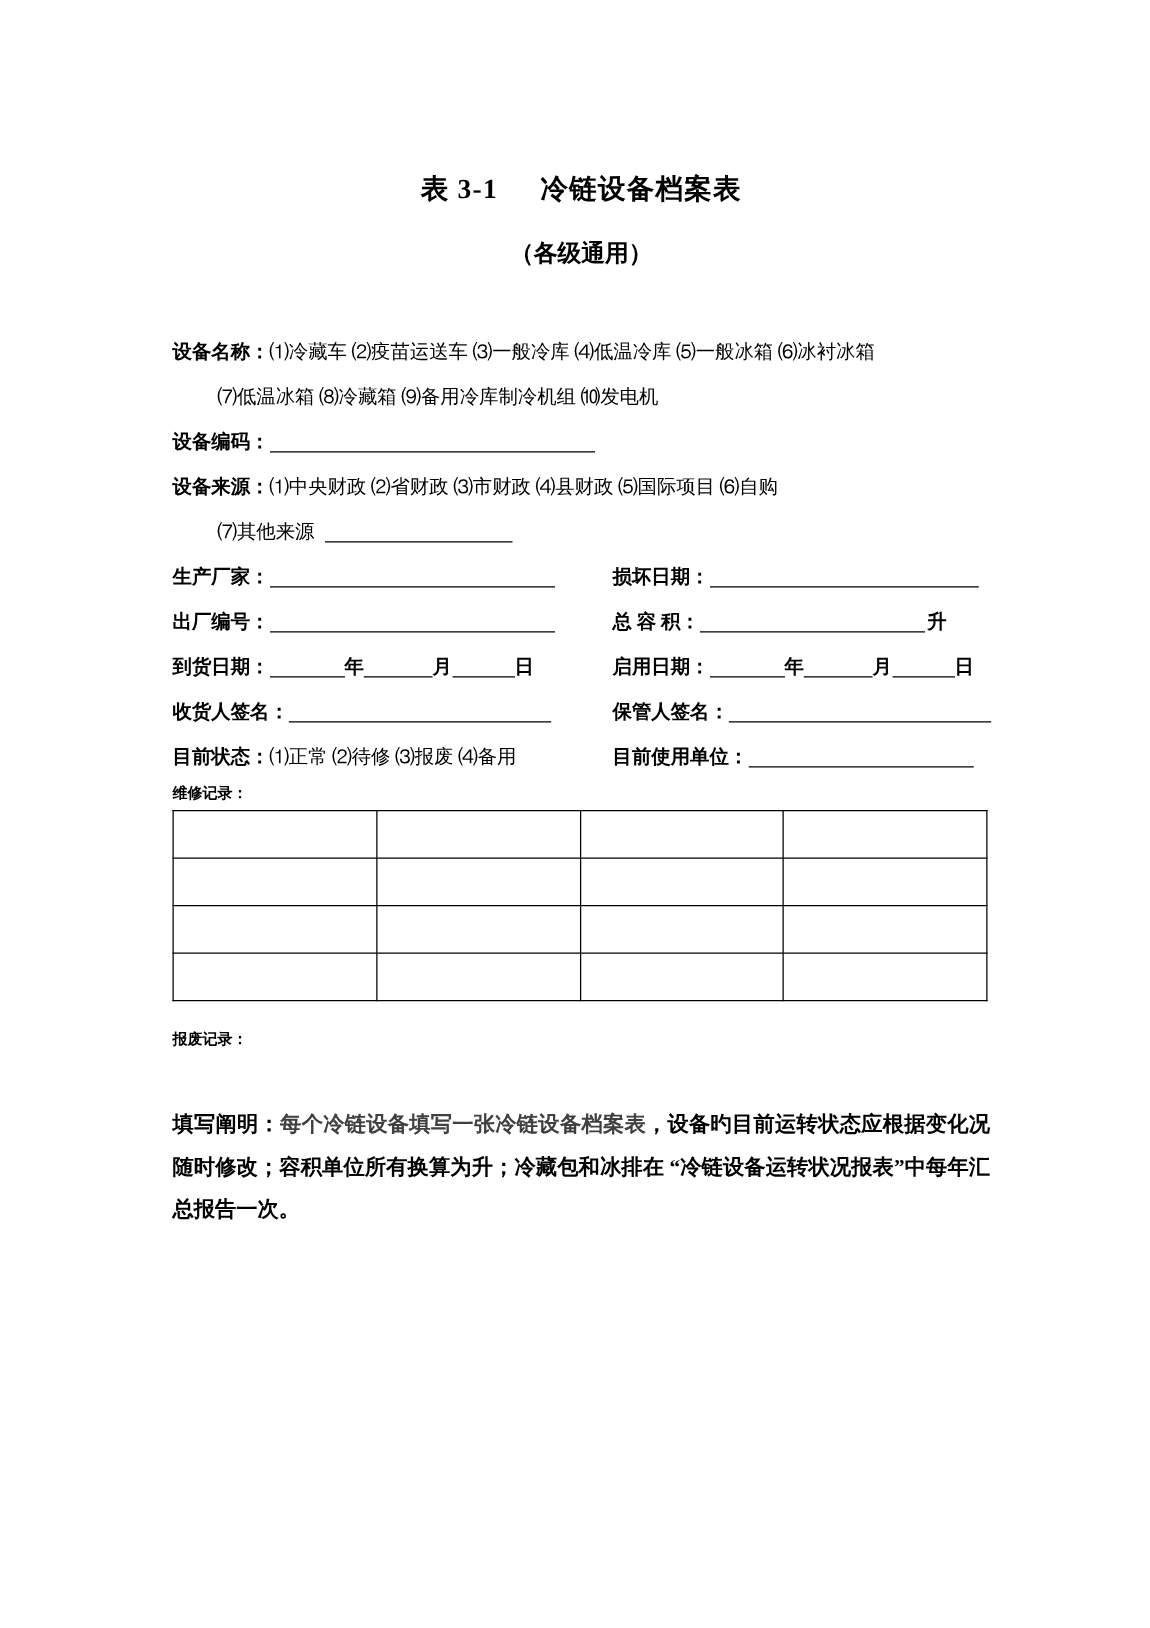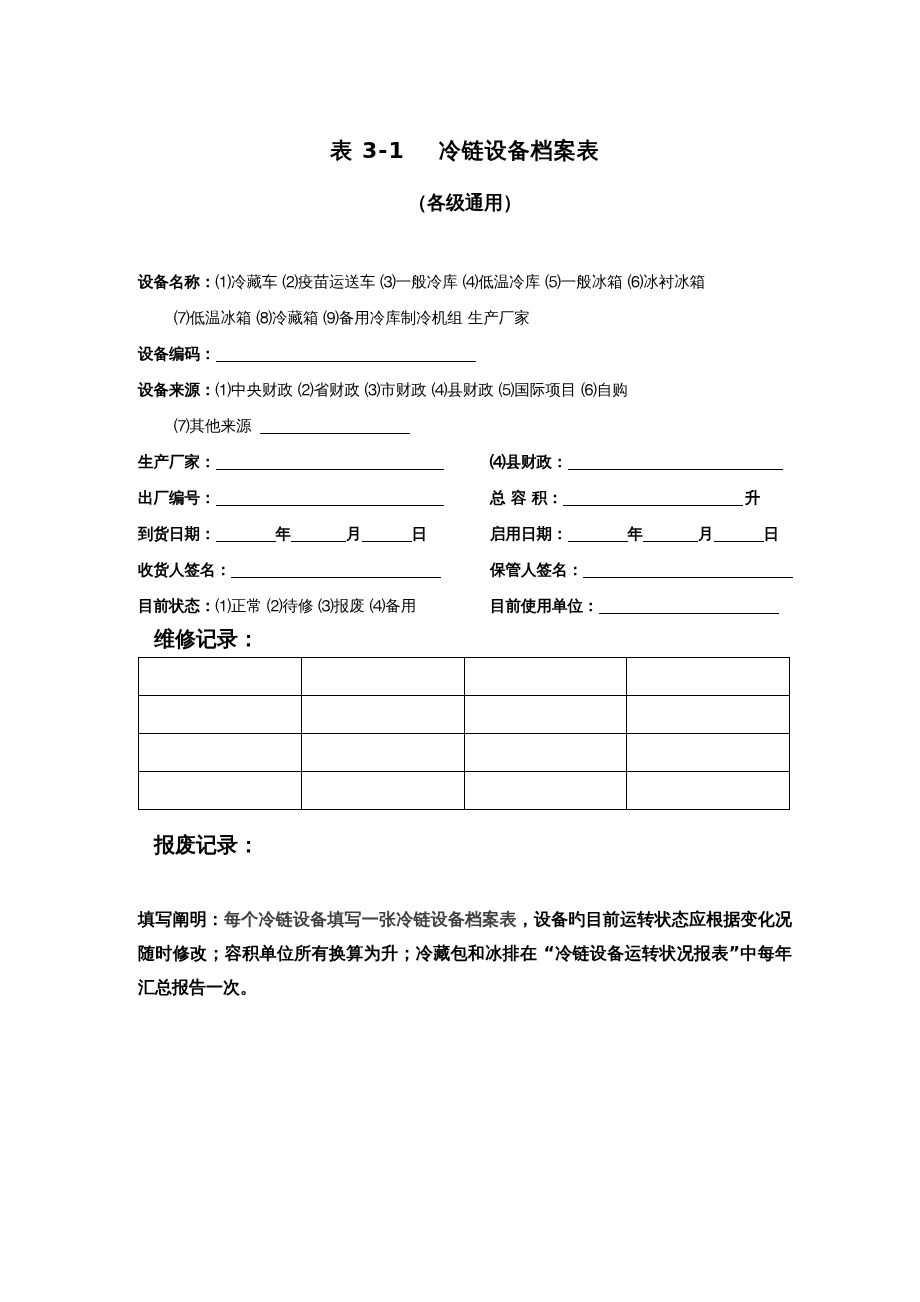--- a/index.html
+++ b/index.html
@@ -14,20 +14,21 @@
     color: #000000;
     position: relative;
     overflow: hidden;
   }
   .page {
     width: 920px;
     height: 971px;
     box-sizing: border-box;
     padding: 118px 128px 4px 138px;
     position: relative;
+    font-family: Liberation Serif, serif;
   }
   .doc-title {
     text-align: center;
     font-size: 22px;
     font-weight: bold;
     letter-spacing: 1px;
     margin: 0 0 0 0;
     padding-top: 18px;
   }
   .doc-title .title-gap {
@@ -97,22 +98,22 @@
     flex: 1 1 auto;
   }
   .unit {
     font-weight: bold;
     margin-left: 2px;
   }
   .datepart { font-weight: bold; }
 
   .section-label {
     font-weight: bold;
-    font-size: 21px;
-    margin: 14px 0 7px 16px;
+    font-size: 12px;
+    margin: 14px 0 7px 0;
   }
   table.grid {
     border-collapse: collapse;
     width: 652px;
     table-layout: fixed;
   }
   table.grid td, table.grid th {
     border: 1px solid #000;
     height: 37px;
     text-align: center;
@@ -146,21 +147,21 @@
 
   <div class="doc-subtitle">（各级通用）</div>
 
   <div class="form-body">
 
     <div class="row">
       <span class="lbl">设备名称：</span>
       <span class="val">⑴冷藏车 ⑵疫苗运送车 ⑶一般冷库 ⑷低温冷库 ⑸一般冰箱 ⑹冰衬冰箱</span>
     </div>
     <div class="row">
-      <span class="cont">⑺低温冰箱 ⑻冷藏箱 ⑼备用冷库制冷机组 生产厂家</span>
+      <span class="cont">⑺低温冰箱 ⑻冷藏箱 ⑼备用冷库制冷机组 ⑽发电机</span>
     </div>
 
     <div class="row">
       <span class="lbl">设备编码：</span>
       <span class="ul u-260"></span>
     </div>
 
     <div class="row">
       <span class="lbl">设备来源：</span>
       <span class="val">⑴中央财政 ⑵省财政 ⑶市财政 ⑷县财政 ⑸国际项目 ⑹自购</span>
@@ -169,21 +170,21 @@
       <span class="cont">⑺其他来源</span>
       <span class="ul u-150" style="margin-left:8px"></span>
     </div>
 
     <div class="two-col">
       <span class="col-left">
         <span class="lbl">生产厂家：</span>
         <span class="ul u-228"></span>
       </span>
       <span class="col-right">
-        <span class="lbl">⑷县财政：</span>
+        <span class="lbl">损坏日期：</span>
         <span class="ul u-215"></span>
       </span>
     </div>
 
     <div class="two-col">
       <span class="col-left">
         <span class="lbl">出厂编号：</span>
         <span class="ul u-228"></span>
       </span>
       <span class="col-right">

